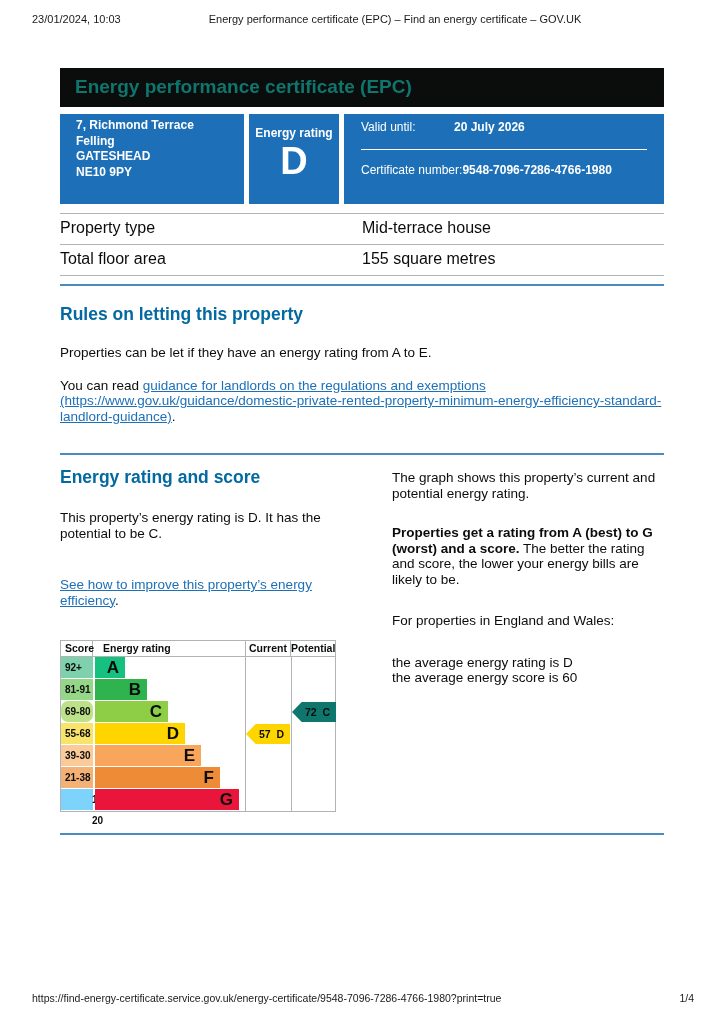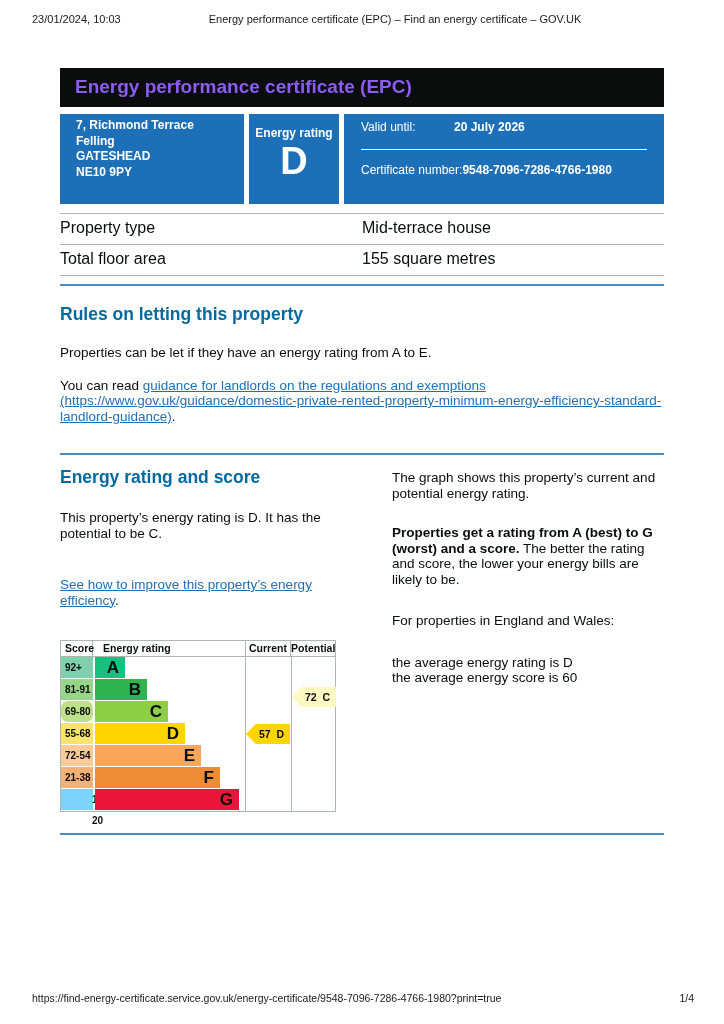--- a/index.html
+++ b/index.html
@@ -8,21 +8,21 @@
   body { position:relative; }
 
   
   .print-header { position:absolute; top:13px; left:0; width:724px; font-size:11px; color:#1a1a1a; }
   .ph-date { position:absolute; left:32px; top:0; }
   .ph-title { display:block; width:100%; text-align:center; padding-left:96px; padding-right:30px; }
 
   
   .page { position:absolute; left:60px; top:68px; width:604px; }
 
-  .banner { background:#0b0c0c; color:#8b5cf6; font-size:19px; font-weight:bold;
+  .banner { background:#0b0c0c; color:#0f766e; font-size:19px; font-weight:bold;
             padding:8px 15px 9px; }
 
   .summary { display:flex; gap:5px; margin-top:7px; }
   .summary .cell { background:#1d70b8; color:#ffffff; }
   .addr-cell { width:184px; padding:4px 16px; font-size:12px; font-weight:bold; line-height:1.3; }
   .rating-cell { width:90px; text-align:center; padding-top:12px; }
   .rating-cell .lbl { font-size:12px; font-weight:bold; }
   .rating-cell .big { font-size:38px; font-weight:bold; line-height:1.05; margin-top:2px; }
   .valid-cell { flex:1; padding:6px 17px; font-size:12px; height:90px; }
   .valid-row { display:flex; }
@@ -166,36 +166,36 @@
               </div>
               <div class="band-row">
                 <div class="band-score" style="background: rgb(189, 225, 137); border-radius: 7px;">69-80</div>
                 <div class="band-bar" style="background: rgb(141, 206, 70); width: 73px;"><span class="letter">C</span></div>
               </div>
               <div class="band-row">
                 <div class="band-score" style="background: rgb(248, 228, 107);">55-68</div>
                 <div class="band-bar" style="background: rgb(255, 213, 0); width: 90px;"><span class="letter">D</span></div>
               </div>
               <div class="band-row">
-                <div class="band-score" style="background: rgb(251, 202, 153);">72-54</div>
+                <div class="band-score" style="background: rgb(251, 202, 153);">39-30</div>
                 <div class="band-bar" style="background: rgb(249, 166, 93); width: 106px;"><span class="letter">E</span></div>
               </div>
               <div class="band-row">
                 <div class="band-score" style="background: rgb(244, 177, 117);">21-38</div>
                 <div class="band-bar" style="background: rgb(238, 139, 54); width: 125px;"><span class="letter">F</span></div>
               </div>
               <div class="band-row">
                 <div class="band-score" style="background: #7dd3fc; padding-left: 31px;">1-20</div>
                 <div class="band-bar" style="background: rgb(233, 21, 59); width: 144px;"><span class="letter">G</span></div>
               </div>
             </div>
           <div class="ch-col cur"></div>
           <div class="ch-col pot"></div>
         <div class="arrow" style="background: rgb(255, 213, 0); left: 185px; top: 67px;">57&nbsp;&nbsp;D</div>
-            <div class="arrow" style="background: #fef9c3; left: 231px; top: 30px;">72&nbsp;&nbsp;C</div>
+            <div class="arrow" style="background: #0f766e; left: 231px; top: 45px;">72&nbsp;&nbsp;C</div>
           </div>
       </div>
     </div>
 
     <div class="col-right">
       <p class="rp1">The graph shows this property’s current and potential energy rating.</p>
       <p class="rp2"><span class="bold">Properties get a rating from A (best) to G (worst) and a score.</span><span> The better the rating and score, the lower your energy bills are likely to be.</span></p>
       <p class="rp3">For properties in England and Wales:</p>
       <p class="rp4">
         <span>the average energy rating is D</span><br>

